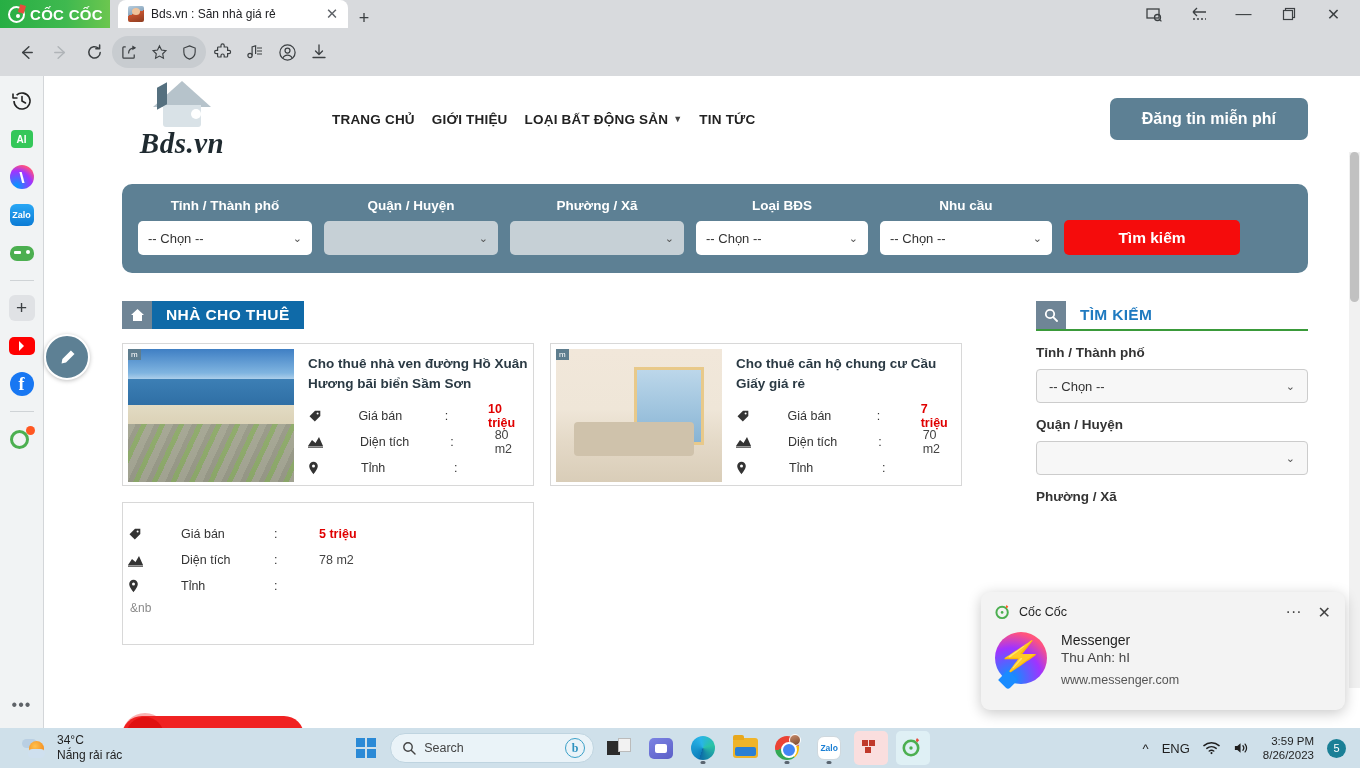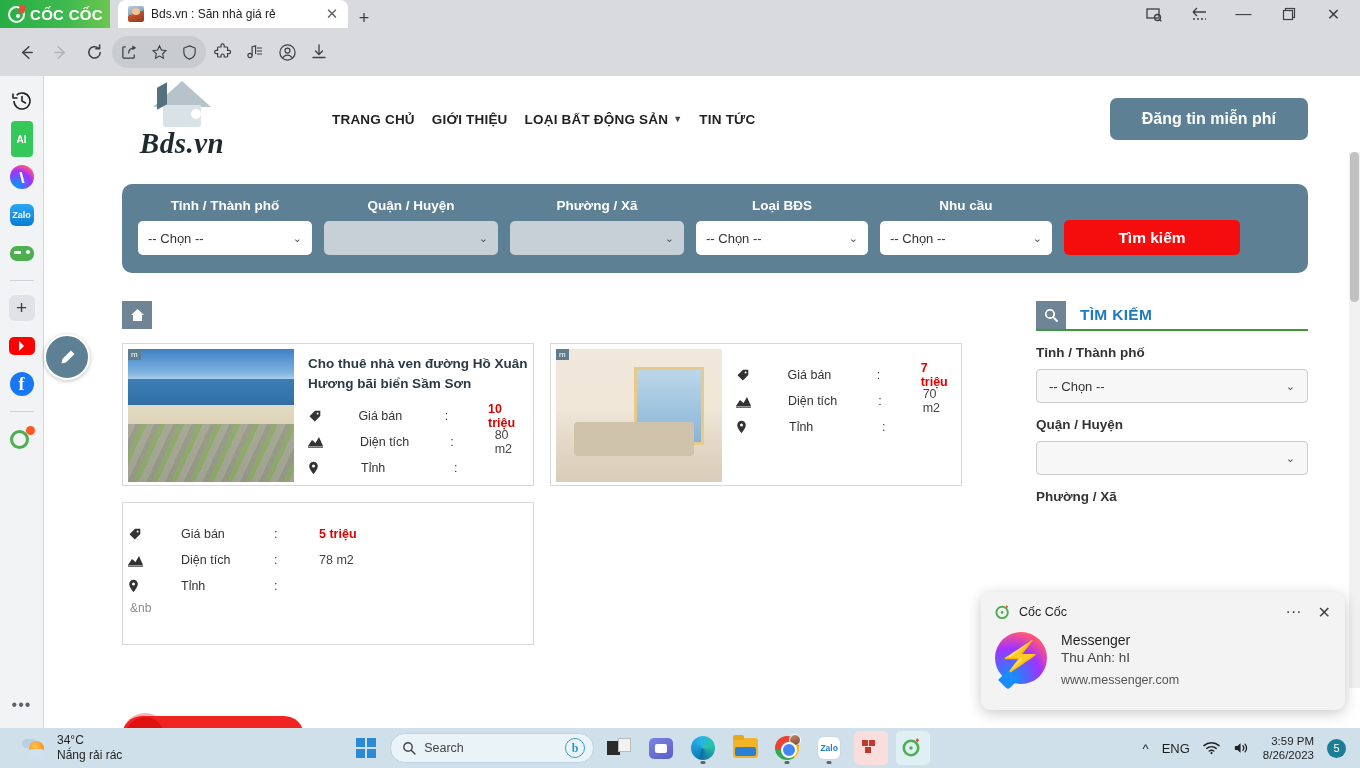--- a/index.html
+++ b/index.html
@@ -82,21 +82,21 @@
   
   .sidebar {
     position: absolute; top: 76px; left: 0; width: 44px; bottom: 40px;
     background: #f1f3f4; display: flex; flex-direction: column; align-items: center;
     padding-top: 12px; gap: 12px; border-right: 1px solid #d3d6d9;
   }
   .sb-item { width: 26px; height: 26px; display: flex; align-items: center; justify-content: center; position: relative; }
   .sb-div { width: 24px; height: 1px; background: #cfd3d6; margin: 2px 0; }
   .sb-more { margin-top: auto; margin-bottom: 14px; color:#5f6368; font-size:16px; letter-spacing:1px;}
 
-  .ic-ai { width:22px; height:36px; border-radius:4px; background:#34c759;
+  .ic-ai { width:22px; height:18px; border-radius:4px; background:#34c759;
            color:#fff; font-size:10px; font-weight:bold; display:flex; align-items:center; justify-content:center;
            position: relative;}
   .ic-ai::after{content:""; position:absolute; bottom:-4px; left:4px; border:4px solid transparent; border-top-color:#34c759;}
   .ic-msgr { width:24px; height:24px; border-radius:50%;
              background: radial-gradient(circle at 28% 88%, #0099ff 0%, #a033ff 55%, #ff5280 80%, #ff7061 100%);
              position: relative; }
   .ic-msgr::after{ content:"\\"; position:absolute; inset:0; color:#fff; font-size:15px; font-weight:bold;
              display:flex; align-items:center; justify-content:center; transform: scaleX(1.3); }
   .ic-zalo { width:24px; height:22px; border-radius:6px; background:linear-gradient(180deg,#29a7f5,#0c7bd4);
              color:#fff; font-size:9px; font-weight:bold; display:flex; align-items:center; justify-content:center; }
@@ -608,20 +608,21 @@
 
       <div class="content-row">
         <div class="col-main">
 
           <div class="section-head">
             <div class="sh-icon">
               <svg width="15" height="14" viewBox="0 0 15 14">
                   <path d="M7.5 1 L14 7 H12 V13 H3 V7 H1Z" fill="#fff"></path>
                 </svg>
             </div>
+            <div class="sh-title">NHÀ CHO THUÊ</div>
           </div>
 
           <div class="cards">
 
             <div class="card">
               <div class="card-thumb ph-beach">
                 <span class="thumb-tag">m</span>
               </div>
               <div class="card-body">
                 <div class="card-title">Cho thuê nhà ven đường Hồ Xuân Hương bãi biển Sầm Sơn</div>
@@ -661,20 +662,21 @@
                   </div>
                 </div>
               </div>
             </div>
 
             <div class="card">
               <div class="card-thumb ph-living">
                 <span class="thumb-tag">m</span>
               </div>
               <div class="card-body">
+                <div class="card-title">Cho thuê căn hộ chung cư Cầu Giấy giá rẻ</div>
                 <div class="card-meta">
                   <div class="meta-row">
                     <span class="meta-ic">
                       <svg width="14" height="14" viewBox="0 0 14 14">
                           <path d="M1.5 7.2 L7 1.7 h5.3 v5.3 L6.8 12.5Z" fill="#333"></path>
                           <circle cx="9.6" cy="4.4" r="1" fill="#fff"></circle>
                         </svg>
                     </span>
                     <span class="meta-lbl">Giá bán</span>
                     <span class="meta-sep">:</span>

